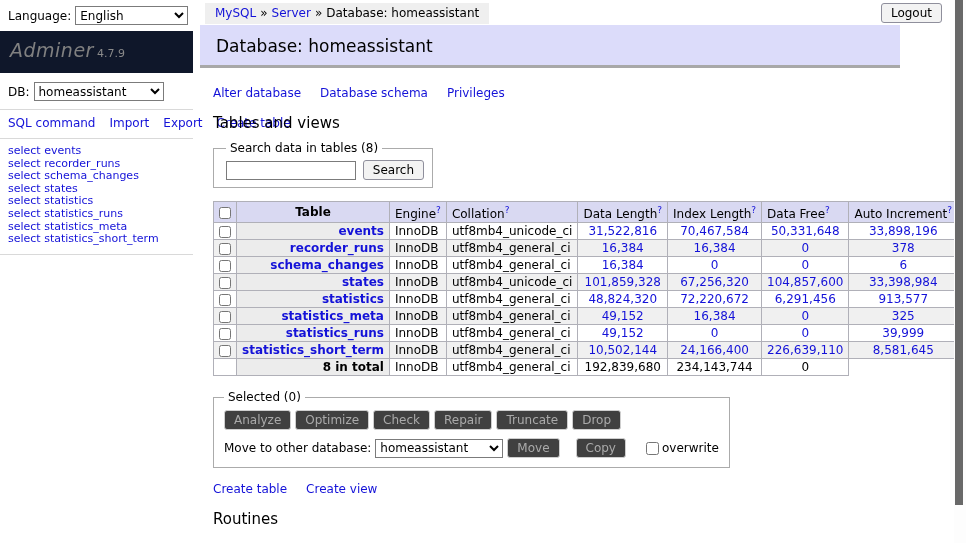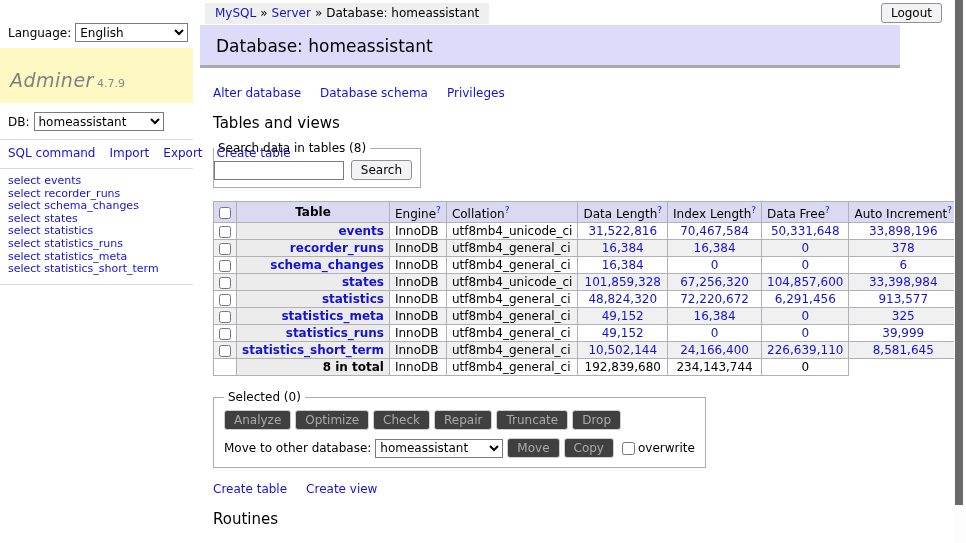--- a/index.html
+++ b/index.html
@@ -1,26 +1,26 @@
 <!DOCTYPE html>
 <html><head>
 <meta charset="utf-8">
 <style>
   * { box-sizing: border-box; margin: 0; padding: 0; }
   html,body { width: 966px; height: 543px; overflow: hidden; background:#fff;
     font-family: "DejaVu Sans", "Liberation Sans", sans-serif; font-size: 12px; color:#000; }
   a { color:#1412d8; text-decoration:none; cursor:pointer; }
 
   
-  #sidebar { position:absolute; left:0; top:17px; width:193px; height:417px; background:#fff; }
+  #sidebar { position:absolute; left:0; top:0; width:193px; height:417px; background:#fff; }
   .lang-row { padding:6px 0 6px 8px; white-space:nowrap; }
   .lang-row select { width:113px; margin-left:4px; }
   select, input[type=text] { font-family:"DejaVu Sans", sans-serif; font-size:12px;
     border:1px solid #7b7b7b; background:#fff; height:19px; }
-  .logo-block { background:#fef9c3; padding:21px 10px 12px 10px; }
+  .logo-block { background:#0f172a; padding:8px 10px 12px 10px; }
   .logo-name { font-style:italic; font-size:19px; color:#808080; letter-spacing:0.5px; }
   .logo-version { font-size:11px; color:#8a8a8a; margin-left:3px; }
   .db-row { padding:9px 0 8px 8px; white-space:nowrap; }
   .db-row select { width:130px; margin-left:4px; }
   #sidebar hr { border:none; border-top:1px solid #d9d9d9; height:0; }
   .side-actions { padding:6px 8px 7px 8px; line-height:15px; }
   .side-actions a { margin-right:14px; white-space:nowrap; }
   .side-tables { padding:6px 8px 8px 8px; font-size:11px; line-height:12.6px; }
   .side-tables a { display:block; white-space:nowrap; }
 
@@ -37,21 +37,21 @@
   #page-header { position:absolute; left:200px; top:25px; width:700px; height:43px;
     background:#dcdcfa; border-bottom:3px solid #a8a8a8; padding:11px 16px;
     font-size:17px; font-weight:400; }
 
   
   #content { position:absolute; left:205px; top:72px; width:720px; padding-left:8px; }
   .link-row { margin:14px 0 0 0; }
   .link-row a { margin-right:19px; }
   h3 { font-size:15px; font-weight:400; margin:14px 0 0 0; }
 
-  fieldset { display:inline-block; border:1px solid #ababab; padding:5px 8px 7px 0;
+  fieldset { display:inline-block; border:1px solid #ababab; padding:5px 8px 7px 12px;
     margin:9px 0 0 0; }
   legend { font-size:12px; padding:0 4px; }
   #search-input { width:130px; }
   #search-form .btn { margin-left:3px;text-align:right; }
 
   
   #tables-table { border-collapse:collapse; margin-top:13px; }
   #tables-table th, #tables-table td { border:1px solid #b0b0b8; padding:1px 5px;
     font-size:12px; line-height:14px; height:17px; font-weight:400; text-align:left;
     white-space:nowrap; }
@@ -66,21 +66,21 @@
   #tables-table td.cell-void { border:none; background:transparent; }
   #tables-table tr.total-row th, #tables-table tr.total-row td { font-weight:400; }
   #tables-table tr.total-row th.tot-label { font-weight:bold; background:#ececec; }
   #tables-table input[type=checkbox] { width:12px; height:12px; margin:0; vertical-align:middle; }
 
   
   #selected-fieldset { margin-top:14px; padding:6px 10px 9px 10px; }
   #selected-buttons .btn { margin-right:4px; }
   .move-row { margin-top:8px; white-space:nowrap; }
   .move-row select { width:128px; margin:0 4px; }
-  .move-row .btn { margin-right:4px; }
+  .move-row .btn { margin-right:16px; }
   .move-row label { margin-left:4px; }
   .move-row input[type=checkbox] { vertical-align:middle; margin-right:3px; }
 
   
   #scrollbar { position:absolute; right:0; top:0; width:12px; height:543px; background:#fdfdfd; }
   #scrollbar-thumb { position:absolute; right:3px; top:0; width:8px; height:505px; background:#696969; }
 </style>
 </head>
 <body>
 

